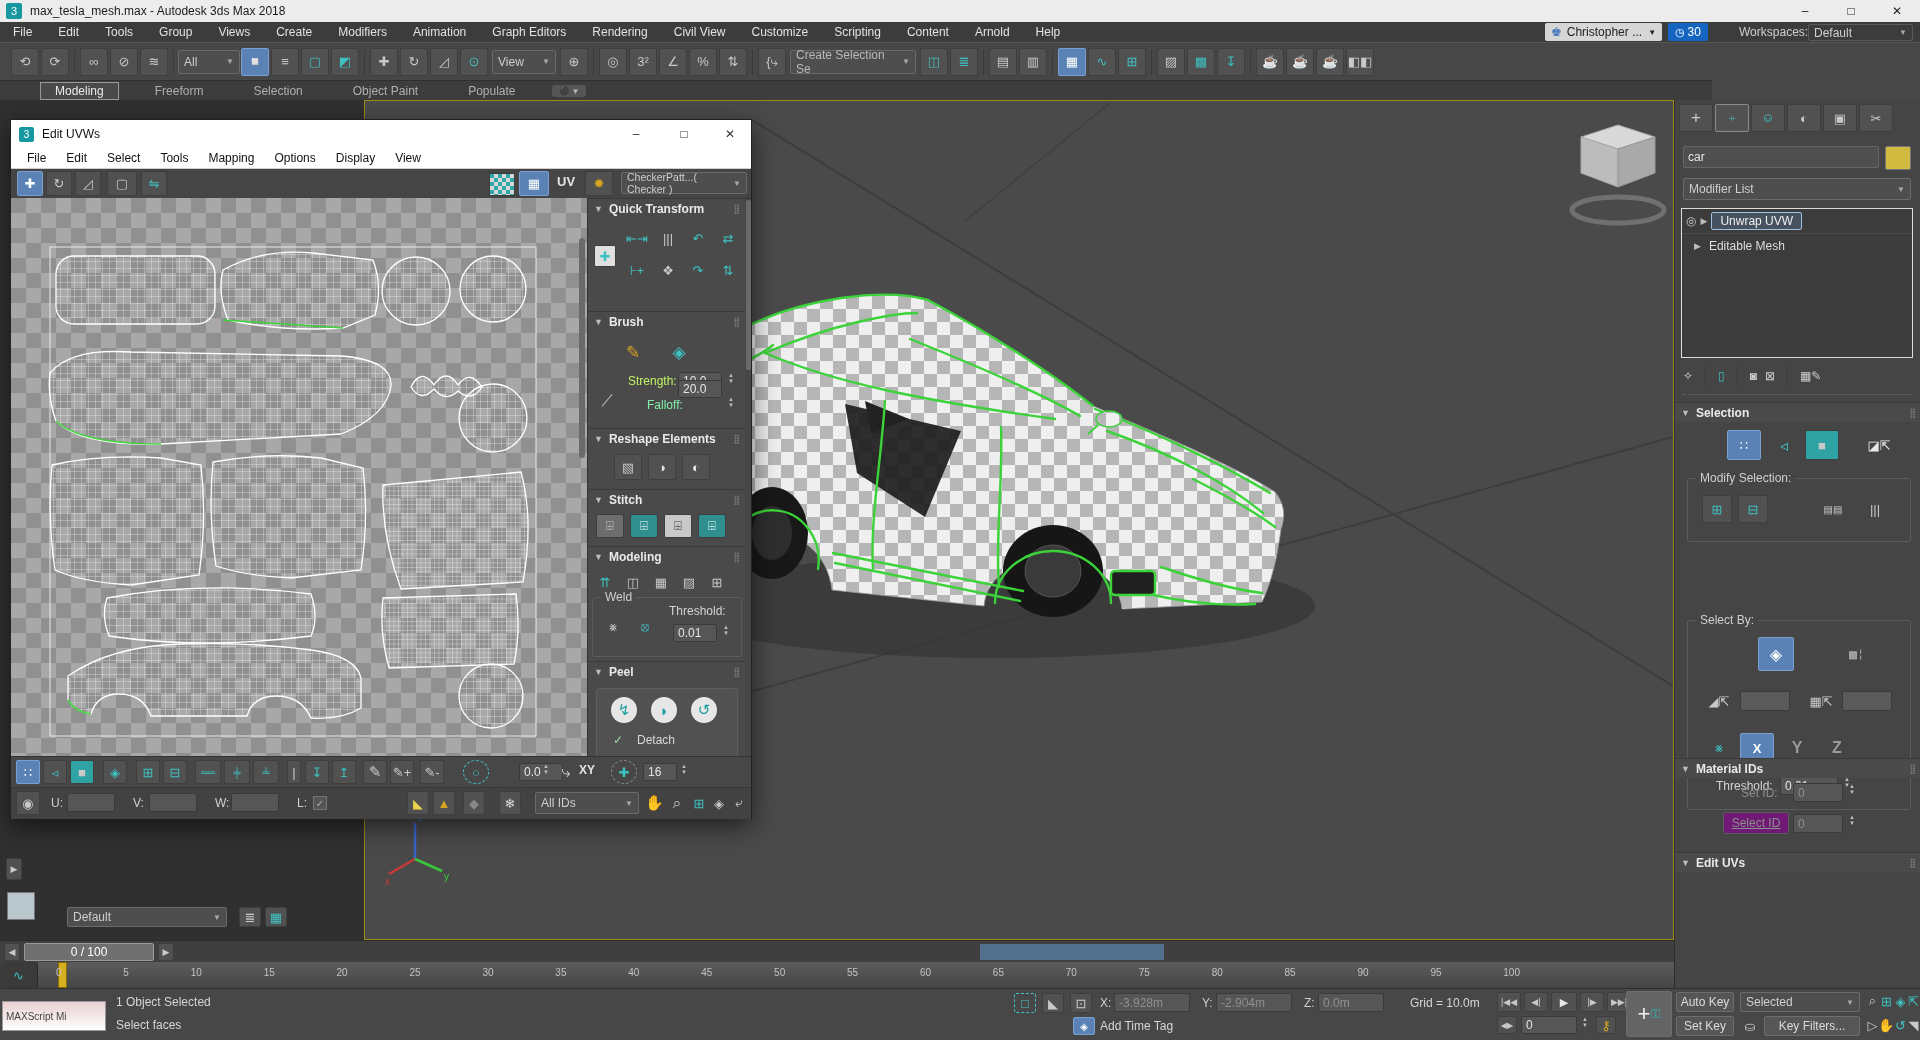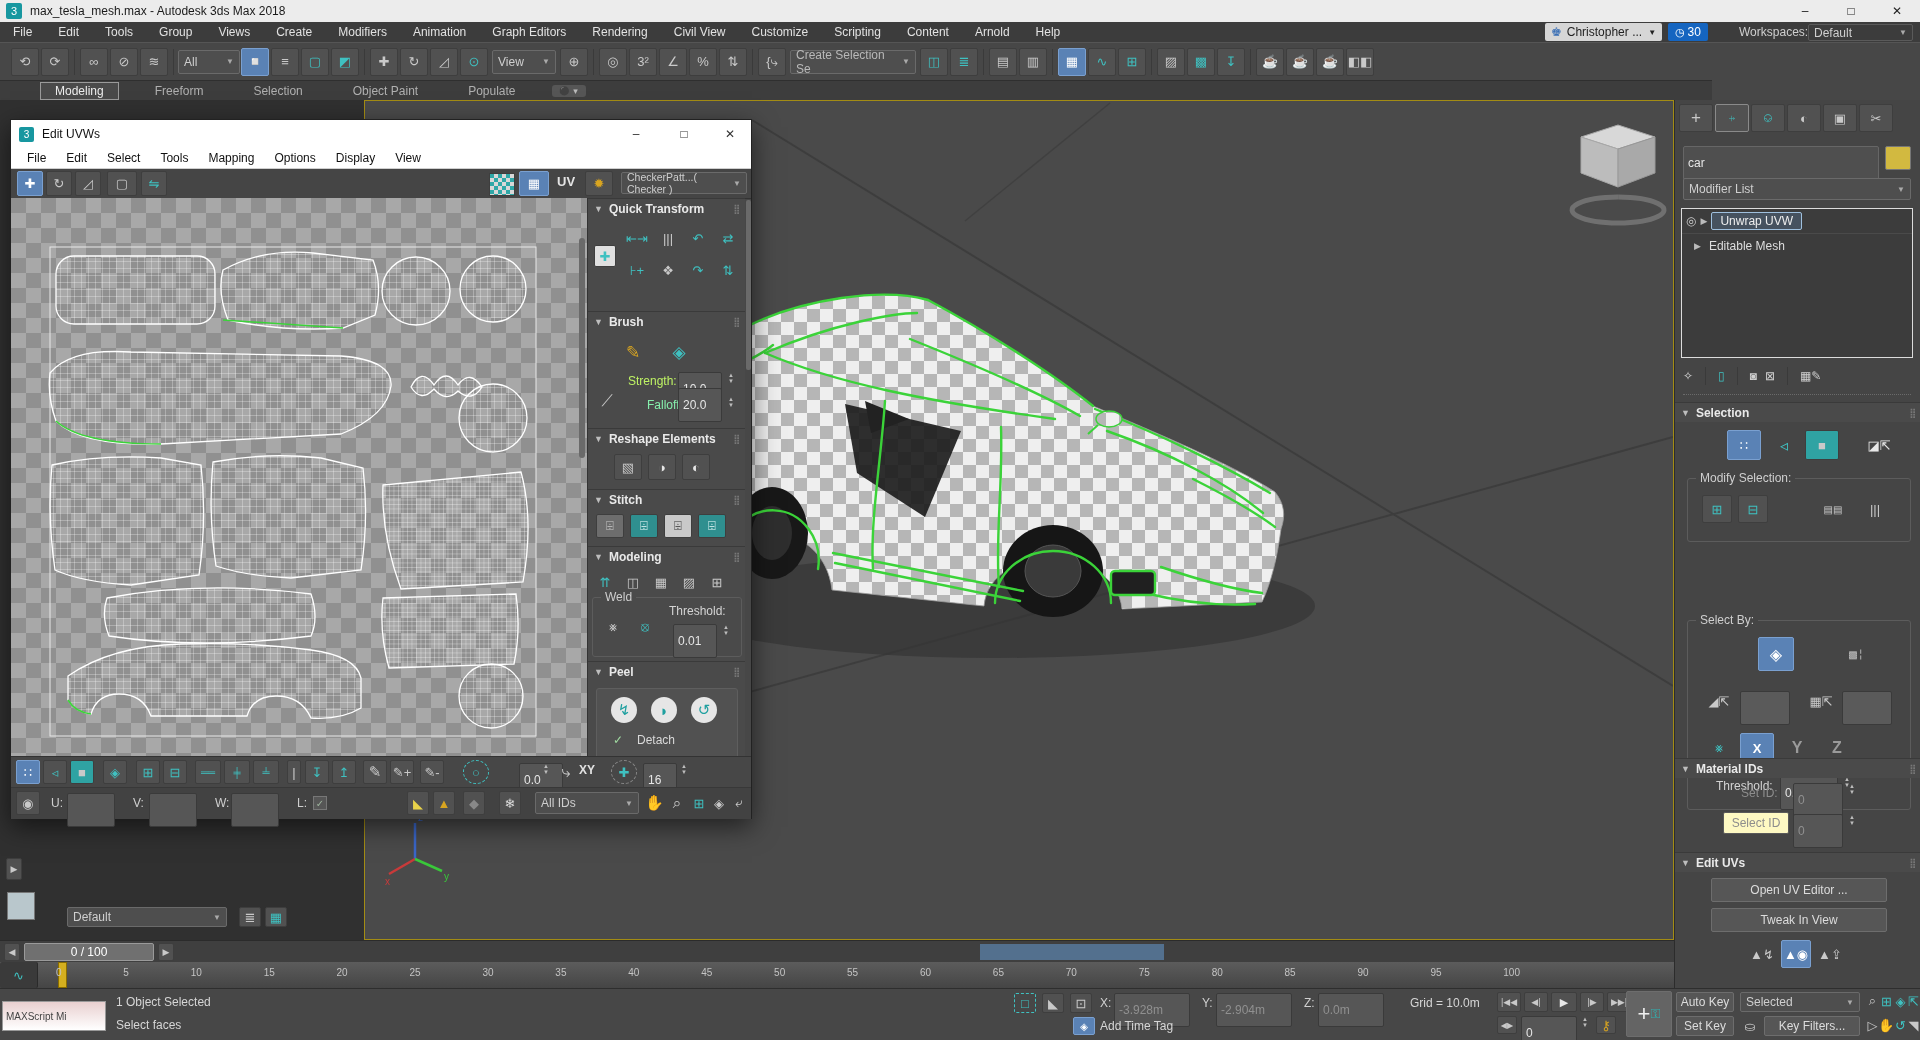--- a/index.html
+++ b/index.html
@@ -9,21 +9,21 @@
   .row{display:flex;align-items:center;}
   .icn{display:inline-flex;align-items:center;justify-content:center;background:#515151;border:1px solid #3e3e3e;
        border-radius:2px;color:#c9c9c9;font-size:13px;box-sizing:border-box;}
   .icn.sel{background:#5a82b5;border-color:#7aa0d0;color:#fff;}
   .icn.teal{color:#3fc1c1;}
   .sep{width:1px;height:26px;background:#3a3a3a;margin:0 4px;}
   .drop{background:#4e4e4e;border:1px solid #6a6a6a;border-radius:2px;display:flex;align-items:center;
         justify-content:space-between;padding:0 5px;color:#cfcfcf;box-sizing:border-box;}
   .drop .car{font-size:8px;color:#aaa;margin-left:4px;}
   .fld{background:#565656;border:1px solid #3a3a3a;border-radius:2px;color:#e6e6e6;display:flex;align-items:center;
-       padding:16px 4px;box-sizing:border-box;}
+       padding:8px 4px;box-sizing:border-box;}
   .fld.dis{color:#909090;}
   .spn{display:inline-flex;flex-direction:column;justify-content:center;font-size:6px;line-height:6px;color:#bdbdbd;margin-left:2px;}
   
   .titlebar{left:0;top:0;width:1920px;height:22px;background:#ececec;color:#1a1a1a;display:flex;align-items:center;}
   .wbtn{width:46px;height:22px;display:flex;align-items:center;justify-content:center;color:#222;font-size:12px;}
   
   .menubar{left:0;top:22px;width:1920px;height:20px;background:#3c3c3c;display:flex;align-items:center;}
   .menu-item{padding:0 13px;color:#e2e2e2;font-size:12px;cursor:default;}
   
   .toolbar{left:0;top:42px;width:1920px;height:38px;background:#474747;border-top:1px solid #555;
@@ -37,21 +37,21 @@
   
   .rollhead{display:flex;align-items:center;height:20px;font-weight:bold;color:#e9e9e9;font-size:12px;
             border-top:1px solid #3a3a3a;background:#4a4a4a;padding:0 6px;}
   .rollhead .tri{color:#bdbdbd;font-size:9px;margin-right:6px;}
   .rollhead .grip{margin-left:auto;color:#787878;font-size:9px;letter-spacing:-1px;}
   .groupbox{border:1px solid #5c5c5c;border-radius:3px;position:relative;}
   .gblabel{position:absolute;top:-8px;left:8px;background:#4a4a4a;padding:0 4px;color:#cfcfcf;font-size:12px;}
   .tick{color:#c4c4c4;font-size:10px;}
   .btn{background:#565656;border:1px solid #6d6d6d;border-radius:2px;color:#dcdcdc;display:flex;
        align-items:center;justify-content:center;box-sizing:border-box;}
-  .btn.dis{color:#8d8d8d;background:#fef9c3;border-color:#5a5a5a;}
+  .btn.dis{color:#8d8d8d;background:#701a75;border-color:#5a5a5a;text-decoration:underline;}
   .checker{background:conic-gradient(#a8a8a8 90deg,#909090 90deg 180deg,#a8a8a8 180deg 270deg,#909090 270deg) 0 0/30px 30px;}
   .minichk{background:conic-gradient(#d8d8d8 90deg,#2fa8a8 90deg 180deg,#d8d8d8 180deg 270deg,#2fa8a8 270deg) 0 0/8px 8px;}
 </style>
 </head>
 <body>
 
 <div id="app">
 
   <div class="abs titlebar">
     <span class="abs" style="left:6px;top:3px;width:16px;height:16px;background:#1797a0;color:#fff;font-size:11px;display:flex;align-items:center;justify-content:center;border-radius:2px;">3</span>
@@ -353,21 +353,21 @@
       <div style="height:96px;position:relative;">
         <span class="abs icn" style="left:30px;top:6px;width:30px;height:28px;color:#d9a520;border:none;background:none;font-size:17px;">✎</span>
         <span class="abs icn teal" style="left:76px;top:6px;width:30px;height:28px;border:none;background:none;font-size:17px;">◈</span>
         <span class="abs icn" style="left:6px;top:56px;width:26px;height:26px;border:none;background:none;font-size:16px;">⟋</span>
         <span class="abs" style="left:40px;top:42px;color:#bef264;">Strength:</span>
         <span class="abs fld" style="left:90px;top:40px;width:44px;height:17px;">
             <span>10.0</span>
           </span>
         <span class="abs spn" style="left:138px;top:40px;">▲<br>▼</span>
         <span class="abs" style="left:59px;top:66px;color:#86efac;">Falloff:</span>
-        <span class="abs fld" style="left:90px;top:56px;width:44px;height:17px;">
+        <span class="abs fld" style="left:90px;top:48px;width:44px;height:17px;">
             <span>20.0</span>
           </span>
         <span class="abs spn" style="left:138px;top:64px;">▲<br>▼</span>
       </div>
 
       <div class="rollhead">
           <span class="tri">▼</span>
           <span>Reshape Elements</span>
           <span class="grip">⣿</span>
         </div>
@@ -591,31 +591,20 @@
           <span>0</span>
         </span>
       <span class="abs spn" style="left:172px;top:36px;">▲<br>▼</span>
     </div>
 
     <div class="abs rollhead" style="left:0;top:752px;width:246px;box-sizing:border-box;">
       <span class="tri">▼</span>
         <span>Edit UVs</span>
         <span class="grip">⣿</span>
     </div>
-    <div class="abs" style="left:0;top:772px;width:246px;height:116px;">
-      <span class="abs btn" style="left:36px;top:6px;width:176px;height:24px;">
-          <span>Open UV Editor ...</span>
-        </span>
-      <span class="abs btn" style="left:36px;top:36px;width:176px;height:24px;">
-          <span>Tweak In View</span>
-        </span>
-      <span class="abs icn" style="left:72px;top:68px;width:30px;height:28px;border:none;background:none;">▲↯</span>
-      <span class="abs icn sel" style="left:106px;top:68px;width:30px;height:28px;">▲◉</span>
-      <span class="abs icn" style="left:140px;top:68px;width:30px;height:28px;border:none;background:none;">▲⇪</span>
-    </div>
   </div>
 
   <div class="abs" style="left:0;top:940px;width:1674px;height:22px;background:#3f3f3f;border-top:1px solid #2b2b2b;">
     <span class="abs icn" style="left:4px;top:2px;width:16px;height:18px;font-size:9px;">◀</span>
     <span class="abs btn" style="left:24px;top:2px;width:130px;height:18px;background:#707070;border-color:#9a9a9a;color:#fff;">
         <span>0 / 100</span>
       </span>
     <span class="abs icn" style="left:158px;top:2px;width:16px;height:18px;font-size:9px;">▶</span>
     <span class="abs" style="left:980px;top:3px;width:184px;height:16px;background:#53708e;"></span>
   </div>

